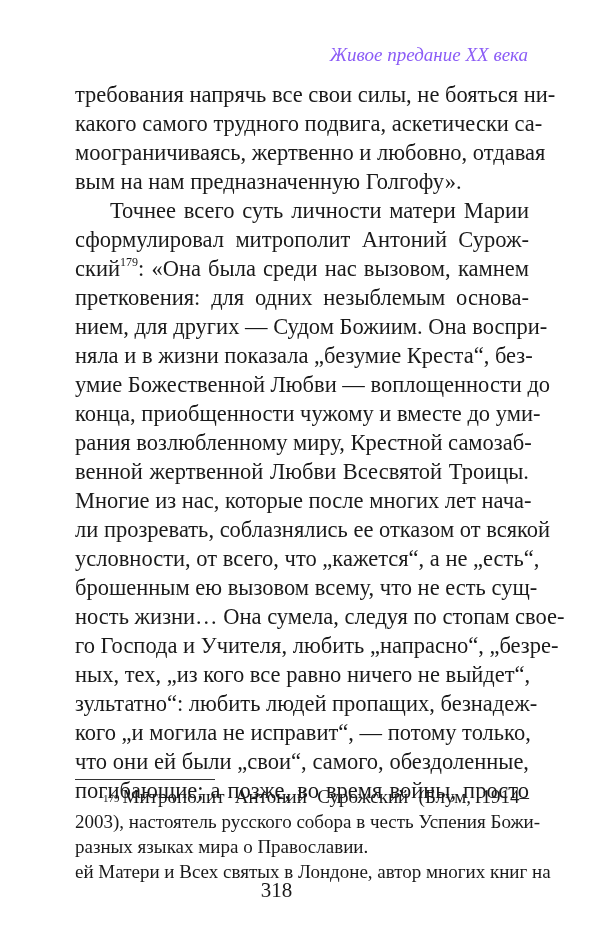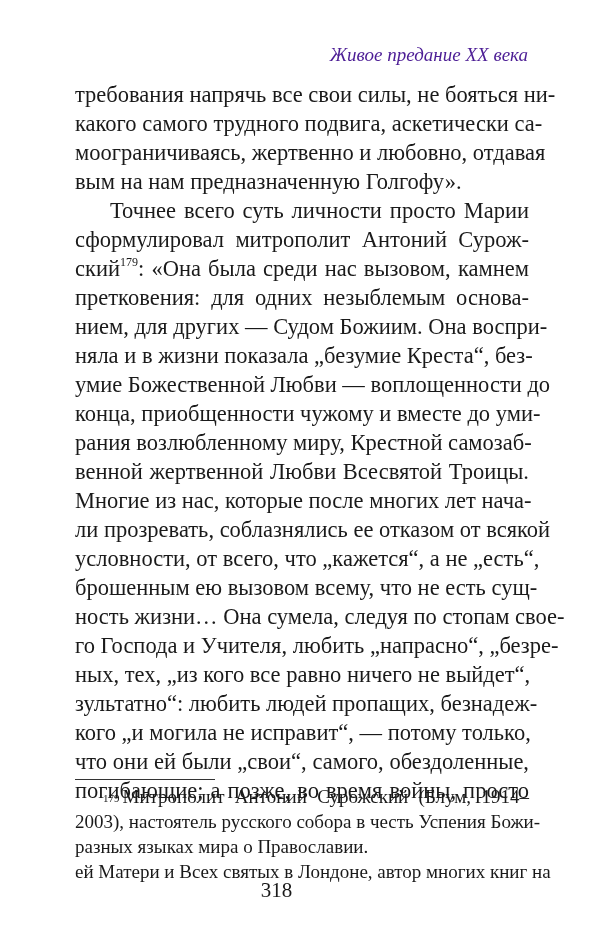--- a/index.html
+++ b/index.html
@@ -15,21 +15,21 @@
       color: #1a1a1a;
       font-family: "Liberation Serif", "DejaVu Serif", serif;
     }
     .running-head {
       position: absolute;
       top: 44px;
       right: 72px;
       font-style: italic;
       font-size: 19px;
       letter-spacing: 0px;
-      color: #4c1d95;
+      color: #8b5cf6;
     }
     .body-text {
       position: absolute;
       left: 75px;
       top: 80px;
       width: 454px;
     }
     .line {
       display: block;
       height: 29px;
@@ -96,21 +96,21 @@
 </head>
 <body>
 
 <div class="running-head">Живое предание XX века</div>
 
 <div class="body-text">
   <span class="line">требования напрячь все свои силы, не бояться ни-</span>
   <span class="line">какого самого трудного подвига, аскетически са-</span>
   <span class="line">моограничиваясь, жертвенно и любовно, отдавая</span>
   <span class="line last">вым на нам предназначенную Голгофу».</span>
-  <span class="line indent">Точнее всего суть личности просто Марии</span>
+  <span class="line indent">Точнее всего суть личности матери Марии</span>
   <span class="line">сформулировал митрополит Антоний Сурож-</span>
   <span class="line"><span>ский</span><sup class="fnref">179</sup><span>: «Она была среди нас вызовом, камнем</span></span>
   <span class="line">претковения: для одних незыблемым основа-</span>
   <span class="line">нием, для других — Судом Божиим. Она воспри-</span>
   <span class="line">няла и в жизни показала „безумие Креста“, без-</span>
   <span class="line">умие Божественной Любви — воплощенности до</span>
   <span class="line">конца, приобщенности чужому и вместе до уми-</span>
   <span class="line">рания возлюбленному миру, Крестной самозаб-</span>
   <span class="line">венной жертвенной Любви Всесвятой Троицы.</span>
   <span class="line">Многие из нас, которые после многих лет нача-</span>

